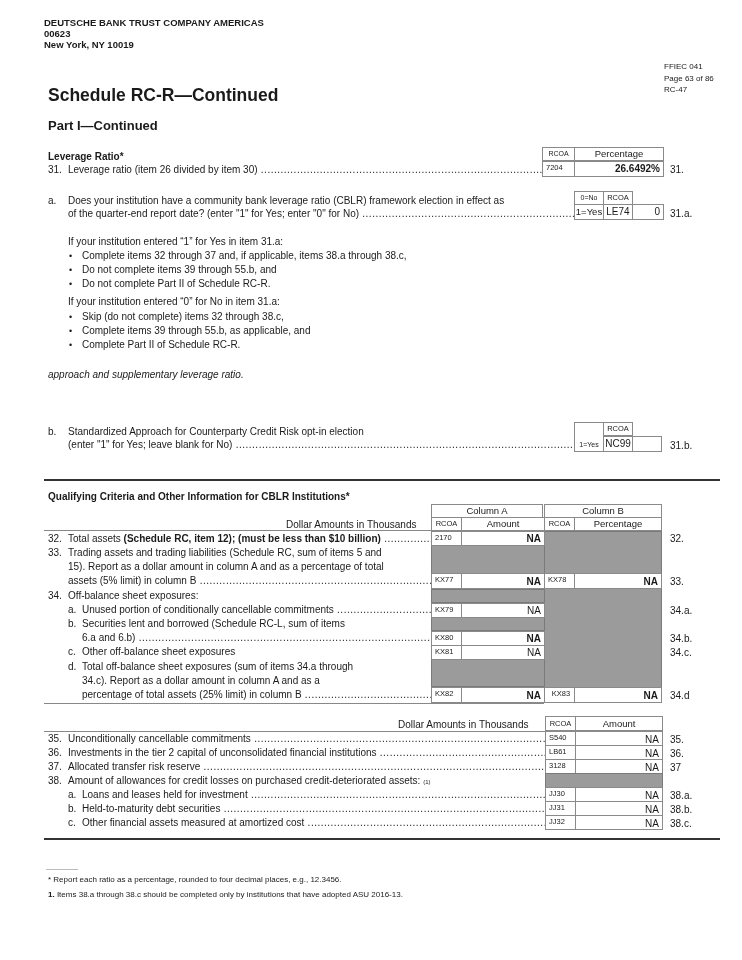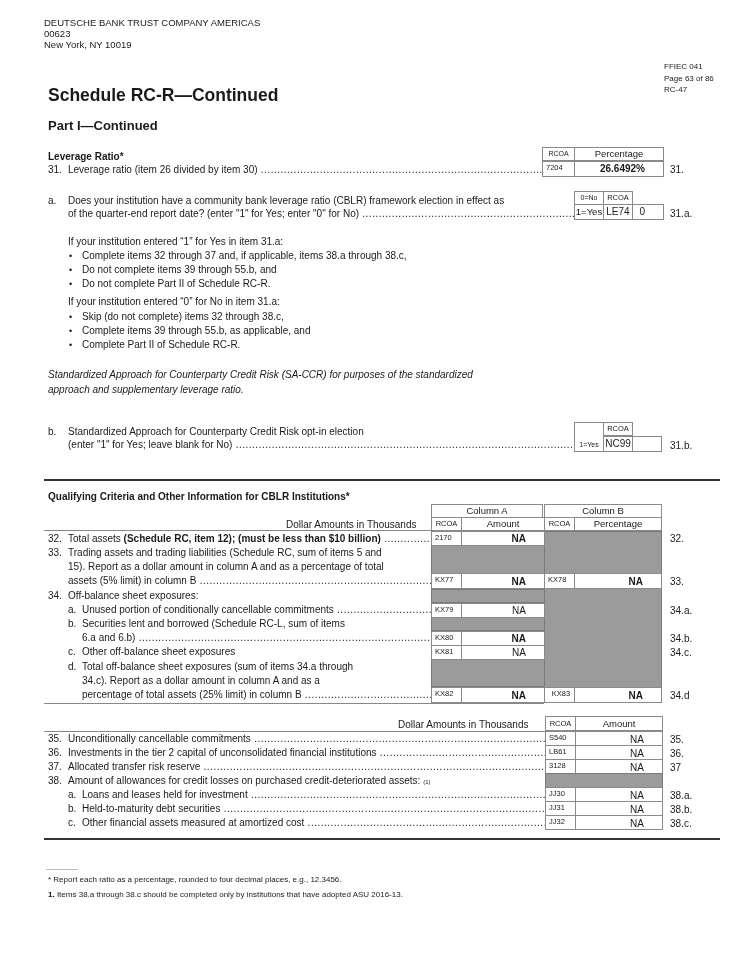--- a/index.html
+++ b/index.html
@@ -1,32 +1,32 @@
 <!DOCTYPE html>
 <html><head>
 <meta charset="utf-8">
 <style>
   html, body { margin: 0; padding: 0; background: #ffffff; }
   body { width: 742px; height: 960px; position: relative; overflow: hidden;
          font-family: "Liberation Sans", sans-serif; color: #1a1a1a; font-size: 10px; }
   .abs { position: absolute; }
-  .hdr { font-weight: normal; font-size: 9.5px; line-height: 11px; }
+  .hdr { font-weight: bold; font-size: 9.5px; line-height: 11px; }
   .ffiec { font-size: 8px; line-height: 11.5px; }
   .title { font-weight: bold; font-size: 17.5px; }
   .part { font-weight: bold; font-size: 13px; }
   .sec { font-weight: bold; font-size: 10px; }
   .txt { font-size: 10px; line-height: 12.5px; white-space: nowrap; }
   .dots { overflow: hidden; white-space: nowrap; }
   .dots::after { content: " ......................................................................................................................................................................................................................................................................"; letter-spacing: 0.5px; }
   .it { font-style: italic; font-size: 10px; line-height: 15px; }
   .box { position: absolute; border: 1px solid #8a8a8a; background: #fff; box-sizing: border-box; }
   .small { font-size: 7px; text-align: center; }
   .cell { position: absolute; box-sizing: border-box; border: 1px solid #8a8a8a; background: #fff; font-size: 9.5px; }
   .code { font-size: 7.5px; padding-left: 3px; padding-top: 1px; }
-  .val { text-align: right; padding-right: 18px; font-size: 10px; line-height: 15px; }
+  .val { text-align: right; padding-right: 3px; font-size: 10px; line-height: 15px; }
   .b { font-weight: bold; }
   .gray { position: absolute; background: #9b9b9b; border: 1px solid #7a7a7a; box-sizing: border-box; }
   .lineno { position: absolute; font-size: 10px; }
   .rule { position: absolute; height: 1.5px; background: #333; }
   .bullet::before { content: "\2022"; position: absolute; left: -13px; font-size: 9px; }
   .colhead { position: absolute; box-sizing: border-box; border: 1px solid #8a8a8a; text-align: center; font-size: 9.5px; line-height: 12px; background: #fff; }
   .fn { font-size: 8px; }
 </style>
 </head>
 <body>
@@ -67,21 +67,20 @@
 <div class="abs txt" style="left:68px; top:236px;">If your institution entered “1” for Yes in item 31.a:</div>
 <div class="abs txt bullet" style="left:82px; top:250px;">Complete items 32 through 37 and, if applicable, items 38.a through 38.c,</div>
 <div class="abs txt bullet" style="left:82px; top:264px;">Do not complete items 39 through 55.b, and</div>
 <div class="abs txt bullet" style="left:82px; top:278px;">Do not complete Part II of Schedule RC-R.</div>
 <div class="abs txt" style="left:68px; top:296px;">If your institution entered “0” for No in item 31.a:</div>
 <div class="abs txt bullet" style="left:82px; top:311px;">Skip (do not complete) items 32 through 38.c,</div>
 <div class="abs txt bullet" style="left:82px; top:325px;">Complete items 39 through 55.b, as applicable, and</div>
 <div class="abs txt bullet" style="left:82px; top:339px;">Complete Part II of Schedule RC-R.</div>
 
 <div class="abs it" style="left:48px; top:367px;">
-  <div>Standardized Approach for Counterparty Credit Risk (SA-CCR) for purposes of the standardized</div>
   <div>approach and supplementary leverage ratio.</div>
 </div>
 
 <div class="abs txt" style="left:48px; top:426px;">b.</div>
 <div class="abs txt" style="left:68px; top:426px;">Standardized Approach for Counterparty Credit Risk opt-in election</div>
 <div class="abs txt dots" style="left:68px; top:439px; width:506px;"><span>(enter "1" for Yes; leave blank for No)</span></div>
 <div class="box small" style="left:574px; top:422px; width:30px; height:30px; padding-top:16px; line-height:12px;">1=Yes</div>
 <div class="box small" style="left:603px; top:422px; width:30px; height:14px; line-height:12px; font-size:7.5px;">RCOA</div>
 <div class="cell small" style="left:603px; top:436px; width:30px; height:16px; line-height:14px; font-size:10px;">NC99</div>
 <div class="cell val" style="left:632px; top:436px; width:30px; height:16px; line-height:14px;"></div>

